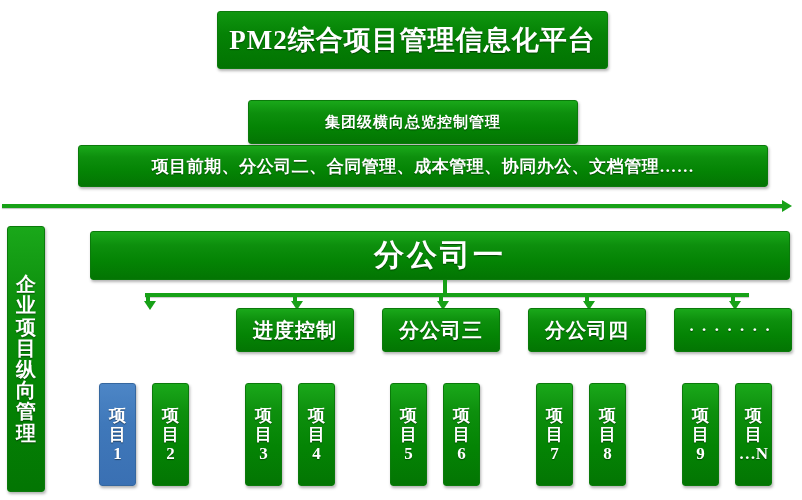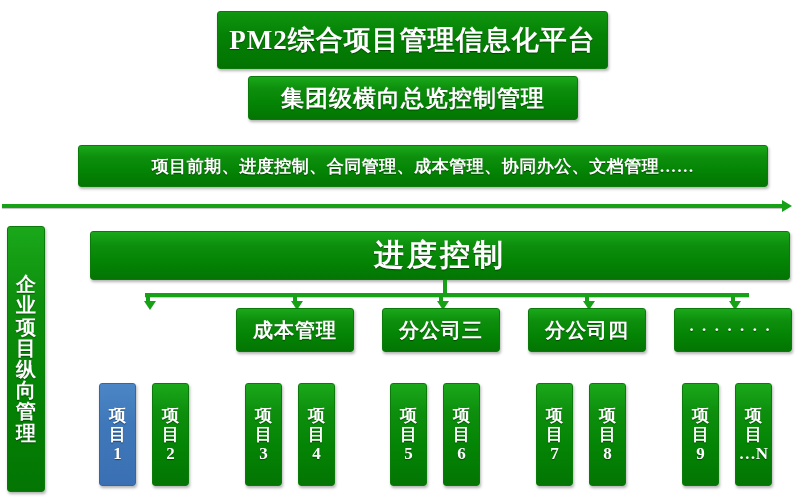--- a/index.html
+++ b/index.html
@@ -31,22 +31,22 @@
     border:1px solid #35679f;
   }
 
   
   #title-banner{
     left:217px;top:11px;width:391px;height:58px;
     font-size:27px;
     background:linear-gradient(to bottom,#109610 0%,#058205 40%,#027302 100%);
   }
   #subtitle-banner{
-    left:248px;top:76px;width:330px;height:44px;
-    font-size:23px;
+    left:248px;top:100px;width:330px;height:44px;
+    font-size:15px;
   }
   #modules-banner{
     left:78px;top:145px;width:690px;height:42px;
     font-size:17px;
     letter-spacing:0.5px;
   }
 
   
   #flow-arrow{
     position:absolute;left:2px;top:200px;width:790px;height:12px;
@@ -138,39 +138,39 @@
 </style>
 </head>
 <body>
 
 <div id="stage">
 
   <div class="greenbox" id="title-banner">PM2综合项目管理信息化平台</div>
 
   <div class="greenbox" id="subtitle-banner">集团级横向总览控制管理</div>
 
-  <div class="greenbox" id="modules-banner">项目前期、进度控制、合同管理、成本管理、协同办公、文档管理……</div>
+  <div class="greenbox" id="modules-banner">项目前期、分公司二、合同管理、成本管理、协同办公、文档管理……</div>
 
   <div id="flow-arrow">
     <div class="shaft"></div>
     <div class="head"></div>
   </div>
 
   <div class="greenbox" id="vertical-label">
     <span class="vchar">企</span>
     <span class="vchar">业</span>
     <span class="vchar">项</span>
     <span class="vchar">目</span>
     <span class="vchar">纵</span>
     <span class="vchar">向</span>
     <span class="vchar">管</span>
     <span class="vchar">理</span>
   </div>
 
-  <div class="greenbox" id="group-company">进度控制</div>
+  <div class="greenbox" id="group-company">分公司一</div>
 
   <div id="connector">
     <div class="stem"></div>
     <div class="bus"></div>
 
     <div class="drop" style="left:146px"></div>
     <div class="tip" style="left:148px"></div>
 
     <div class="drop" style="left:293px"></div>
     <div class="tip" style="left:295px"></div>
@@ -178,21 +178,21 @@
     <div class="drop" style="left:439px"></div>
     <div class="tip" style="left:441px"></div>
 
     <div class="drop" style="left:585px"></div>
     <div class="tip" style="left:587px"></div>
 
     <div class="drop" style="left:731px"></div>
     <div class="tip" style="left:733px"></div>
   </div>
 
-  <div class="greenbox branch" id="branch-1">成本管理</div>
+  <div class="greenbox branch" id="branch-1">进度控制</div>
   <div class="greenbox branch" id="branch-2">分公司三</div>
   <div class="greenbox branch" id="branch-3">分公司四</div>
   <div class="greenbox branch" id="branch-4">
     <span class="dots">·······</span>
   </div>
 
   <div class="greenbox project bluebox" id="project-0">
     <span class="pchar">项</span>
     <span class="pchar">目</span>
     <span class="pnum">1</span>

